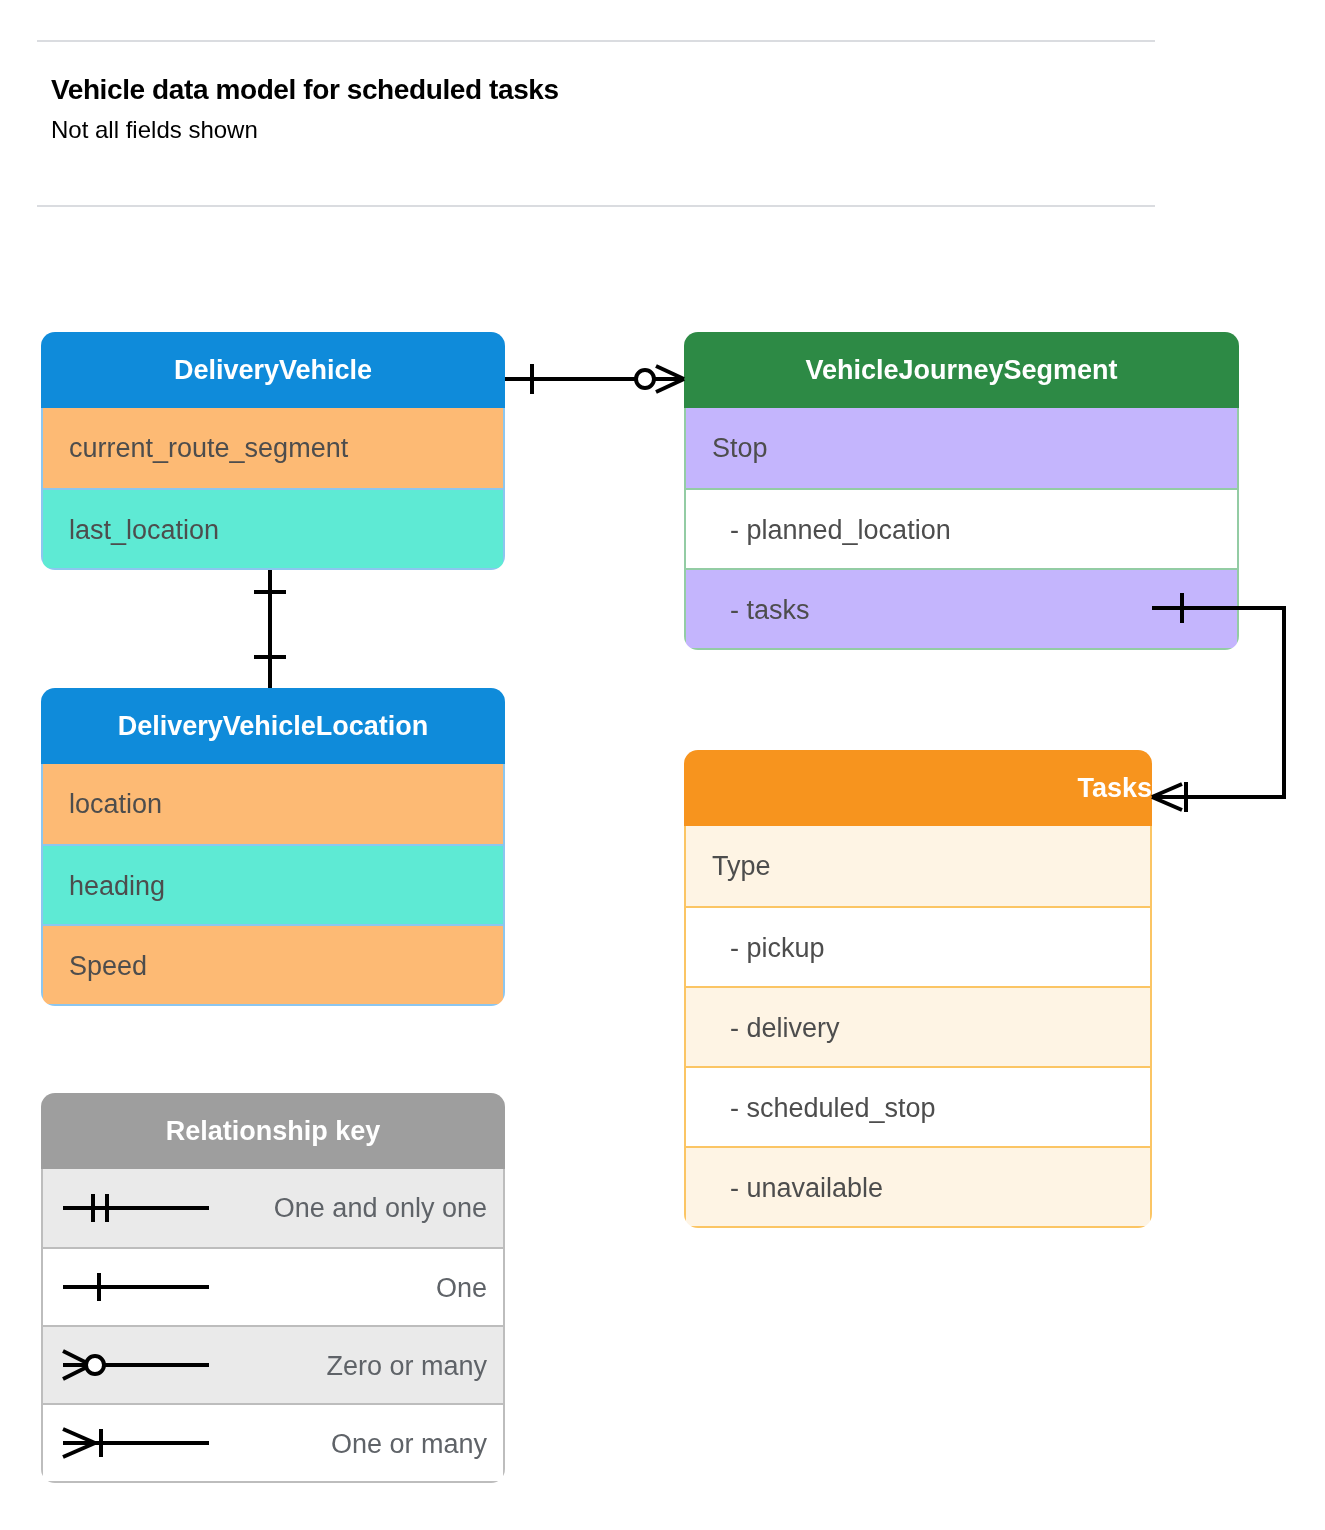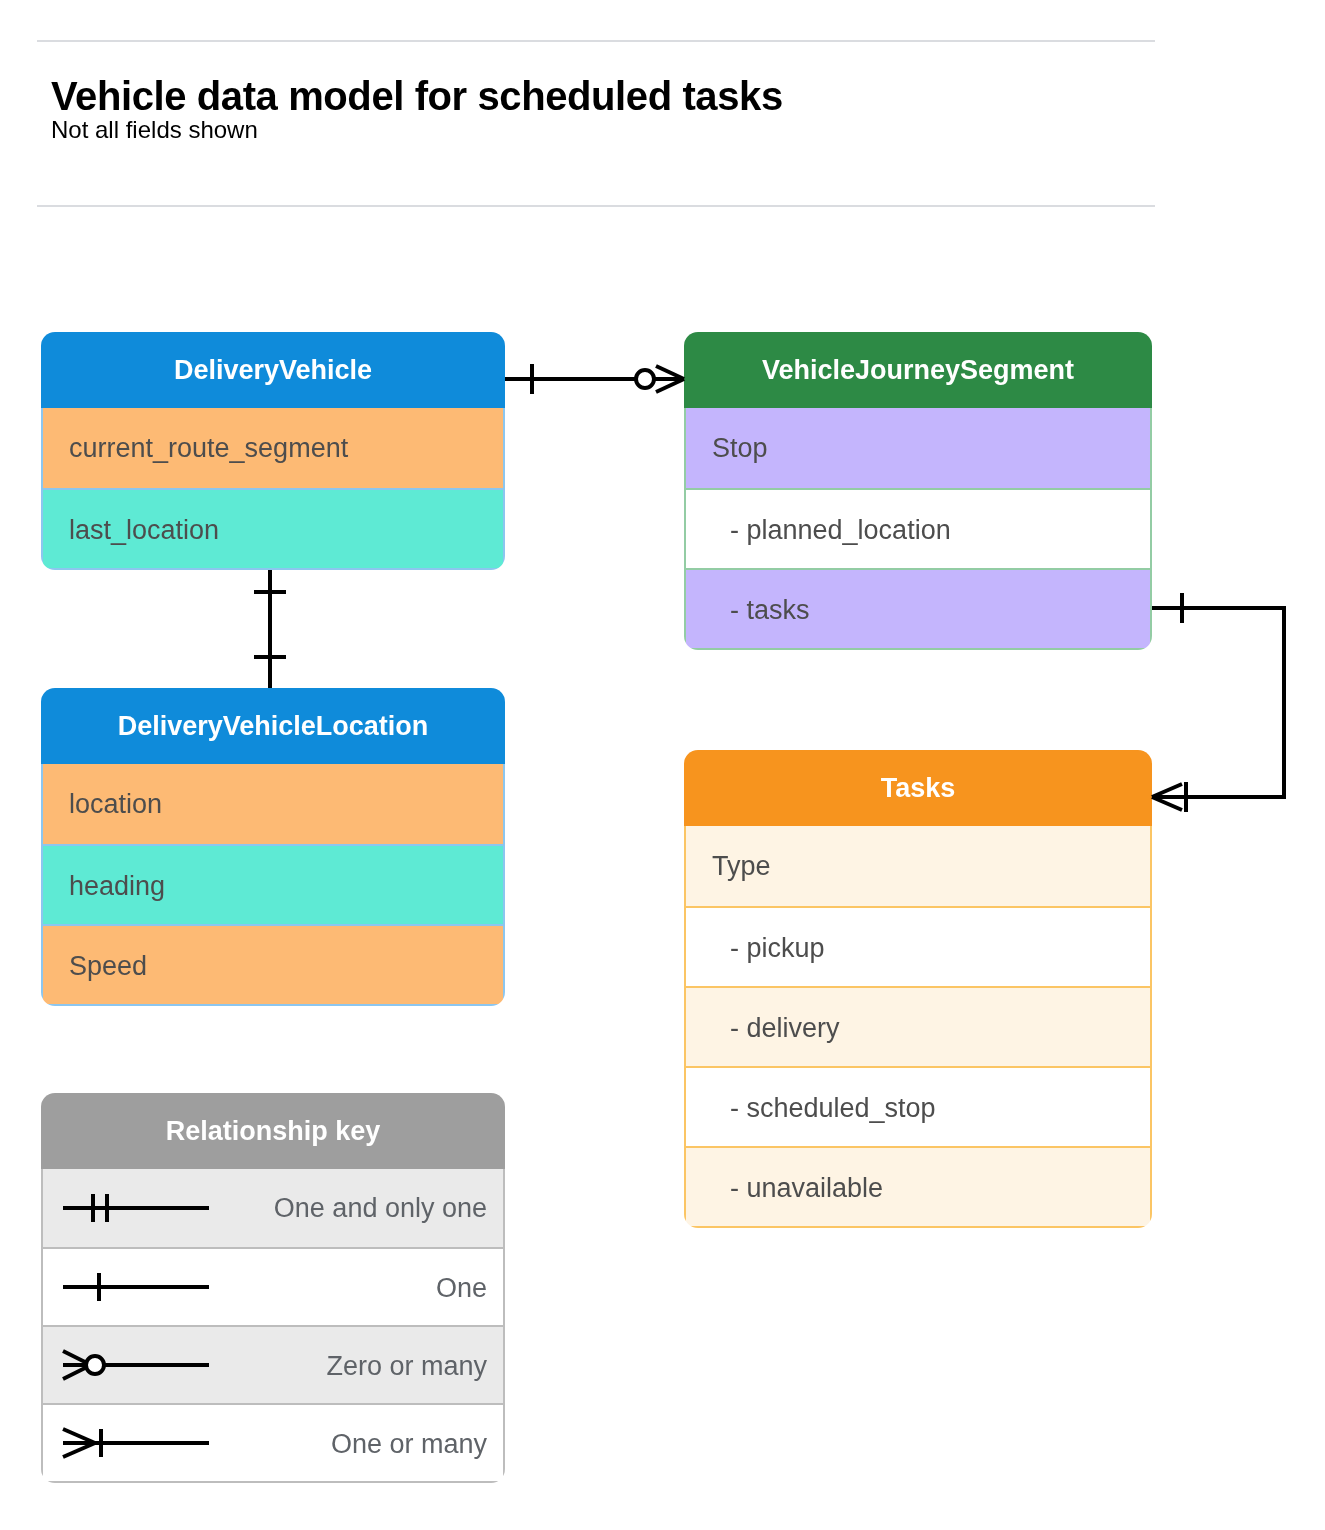--- a/index.html
+++ b/index.html
@@ -27,21 +27,21 @@
     height: 2px;
     background: #dadce0;
   }
   .rule.top  { top: 40px; }
   .rule.bot  { top: 205px; }
 
   .page-title {
     position: absolute;
     left: 51px;
     top: 74px;
-    font-size: 40px;
+    font-size: 28px;
     font-weight: bold;
     color: #000000;
     letter-spacing: -0.4px;
     white-space: nowrap;
   }
   .page-subtitle {
     position: absolute;
     left: 51px;
     top: 116px;
     font-size: 24px;
@@ -94,21 +94,21 @@
   .theme-blue .entity-row.even { background: #5eead4; }
 
   
   .theme-green .entity-header { background: #2d8a45; }
   .theme-green .entity-rows   { border-color: #93ccA4; }
   .theme-green .entity-row    { border-color: #93ccA4; }
   .theme-green .entity-row.odd  { background: #c4b5fd; }
   .theme-green .entity-row.even { background: #ffffff; }
 
   
-  .theme-orange .entity-header { background: #f7941e; }
+  .theme-orange .entity-header { background: #f7941e; text-align: right; }
   .theme-orange .entity-rows   { border-color: #fbc564; }
   .theme-orange .entity-row    { border-color: #fbc564; }
   .theme-orange .entity-row.odd  { background: #fef4e4; }
   .theme-orange .entity-row.even { background: #ffffff; }
 
   
   .theme-grey .entity-header { background: #9e9e9e; }
   .theme-grey .entity-rows   { border-color: #bdbdbd; }
 
   
@@ -160,21 +160,21 @@
   <div class="rule bot"></div>
 
   <div class="entity theme-blue" style="left:41px; top:332px; width:464px;">
     <div class="entity-header">DeliveryVehicle</div>
     <div class="entity-rows">
       <div class="entity-row odd">current_route_segment</div>
       <div class="entity-row even">last_location</div>
     </div>
   </div>
 
-  <div class="entity theme-green" style="left:684px; top:332px; width:468px;">
+  <div class="entity theme-green" style="left:684px; top:332px; width:555px;">
     <div class="entity-header">VehicleJourneySegment</div>
     <div class="entity-rows">
       <div class="entity-row odd">Stop</div>
       <div class="entity-row even sub">-  planned_location</div>
       <div class="entity-row odd sub">- tasks</div>
     </div>
   </div>
 
   <div class="entity theme-blue" style="left:41px; top:688px; width:464px;">
     <div class="entity-header">DeliveryVehicleLocation</div>

